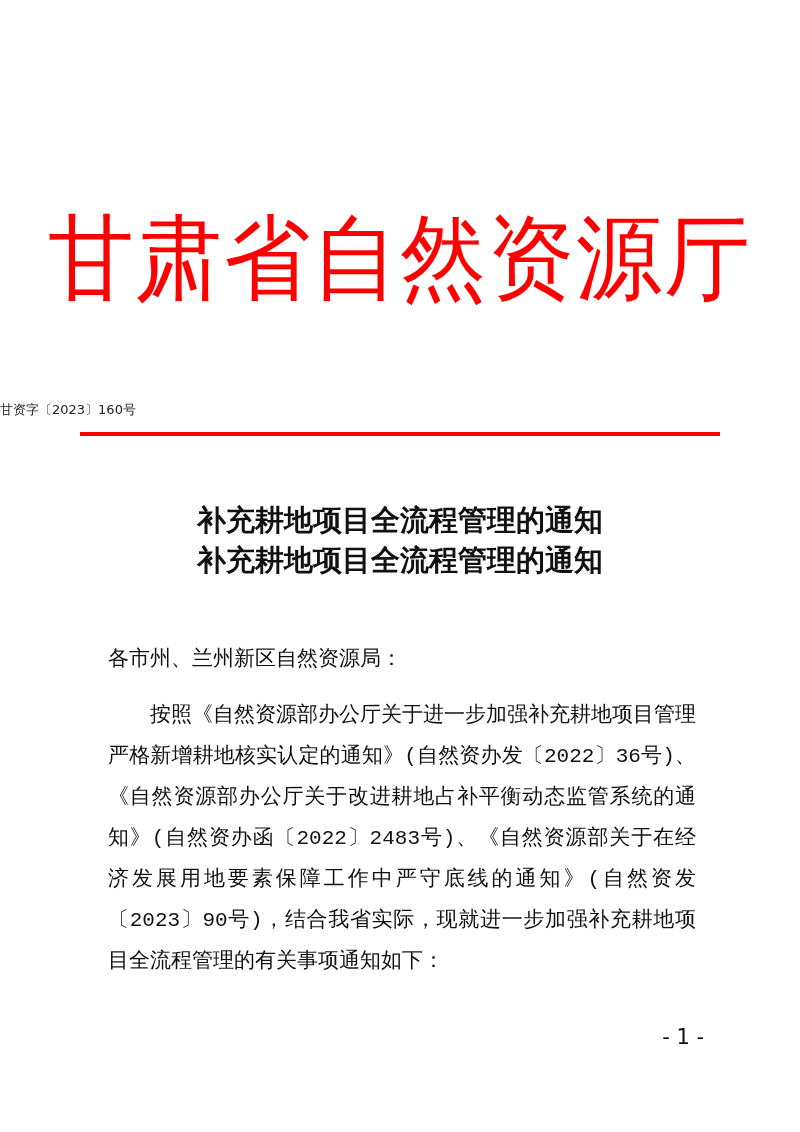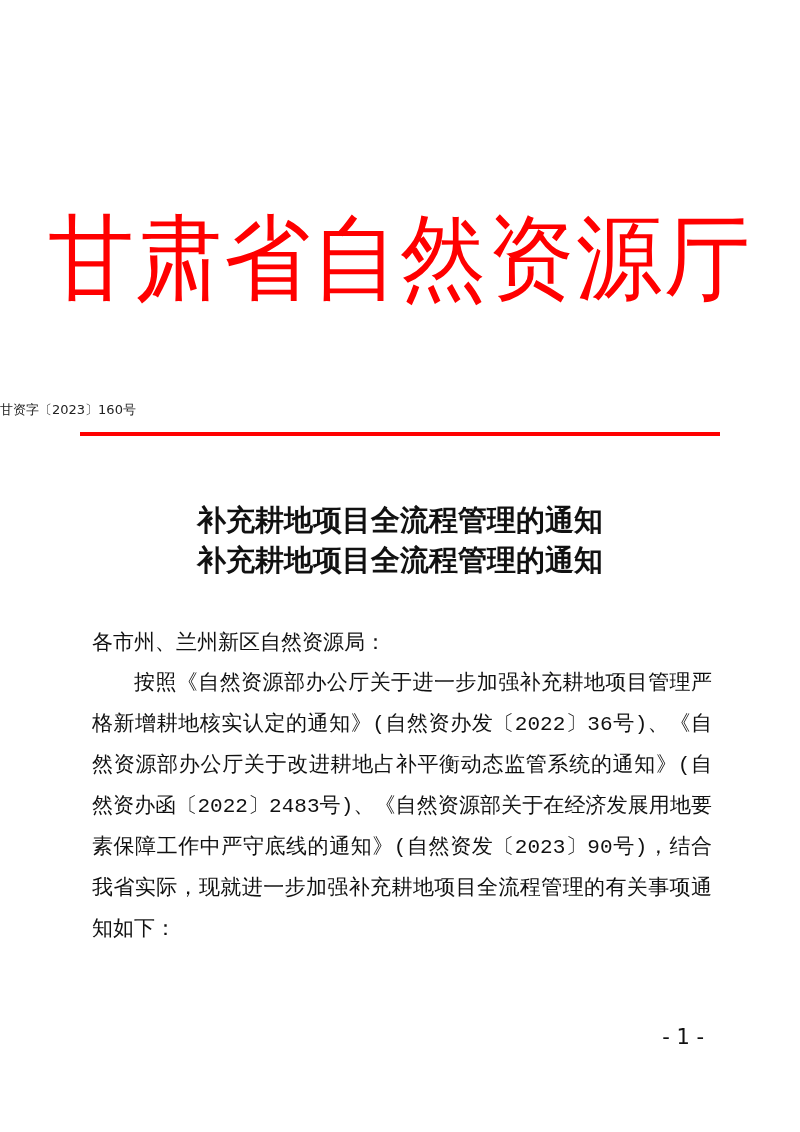--- a/index.html
+++ b/index.html
@@ -2,21 +2,21 @@
 <html><head>
 <meta charset="utf-8">
 <style>
   html, body { margin: 0; padding: 0; background: #ffffff; }
   body { width: 800px; height: 1132px; position: relative; overflow: hidden; font-family: "DejaVu Sans", sans-serif; color: #111; }
   .masthead { position: absolute; left: 0; width: 800px; top: 208px; text-align: center; color: #ff0000; font-family: "DejaVu Serif", serif; font-size: 86px; line-height: 100px; letter-spacing: 2px; transform: scaleY(1.08); }
   .docno { position: absolute; left: 0; width: 744px; top: 397px; text-align: left; font-size: 13px; line-height: 26px; color: #222; }
   .redline { position: absolute; left: 80px; width: 640px; top: 432px; height: 4px; background: #ff0000; }
   .title { position: absolute; left: 0; width: 800px; top: 500px; text-align: center; font-family: "DejaVu Serif", serif; font-weight: bold; font-size: 29px; line-height: 40px; color: #111; }
   .body { position: absolute; left: 92px; width: 620px; top: 622px; font-size: 21px; line-height: 41px; color: #111; }
-  .body p { margin: 0; text-align: justify; }
+  .body p { margin: 16px; text-align: justify; }
   .indent { text-indent: 42px; font-family: Liberation Mono, monospace; }
   .pagenum { position: absolute; right: 96px; top: 1025px; font-size: 21px; color: #111; }
 </style>
 </head>
 <body>
 
 <div class="masthead">甘肃省自然资源厅</div>
 <div class="docno">甘资字〔2023〕160号</div>
 <div class="redline"></div>
 

